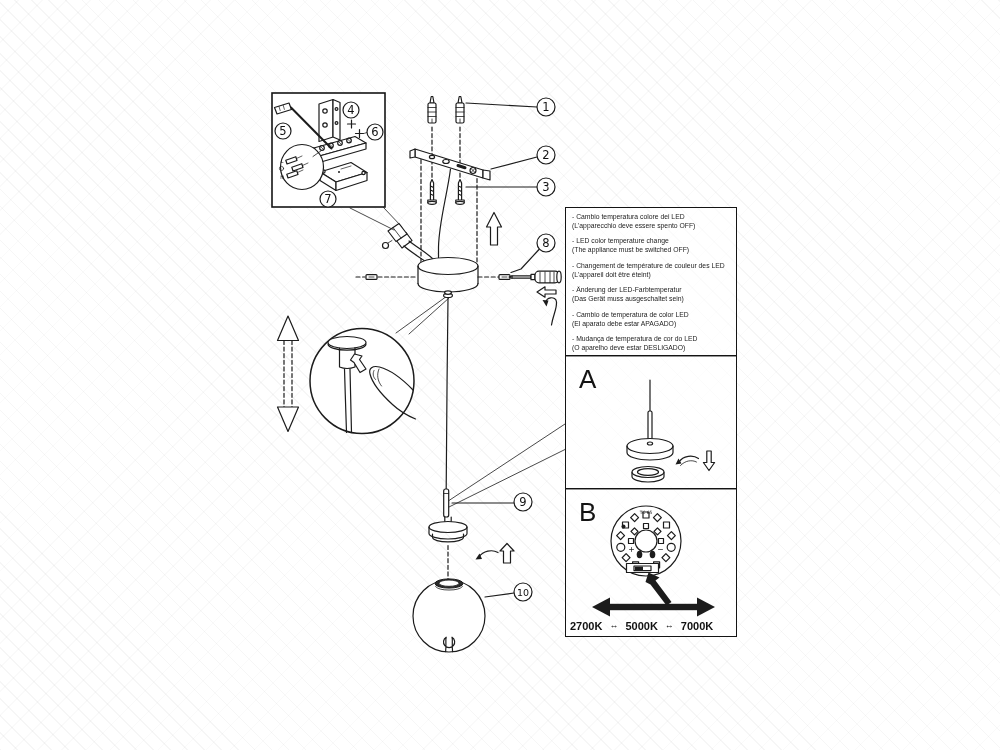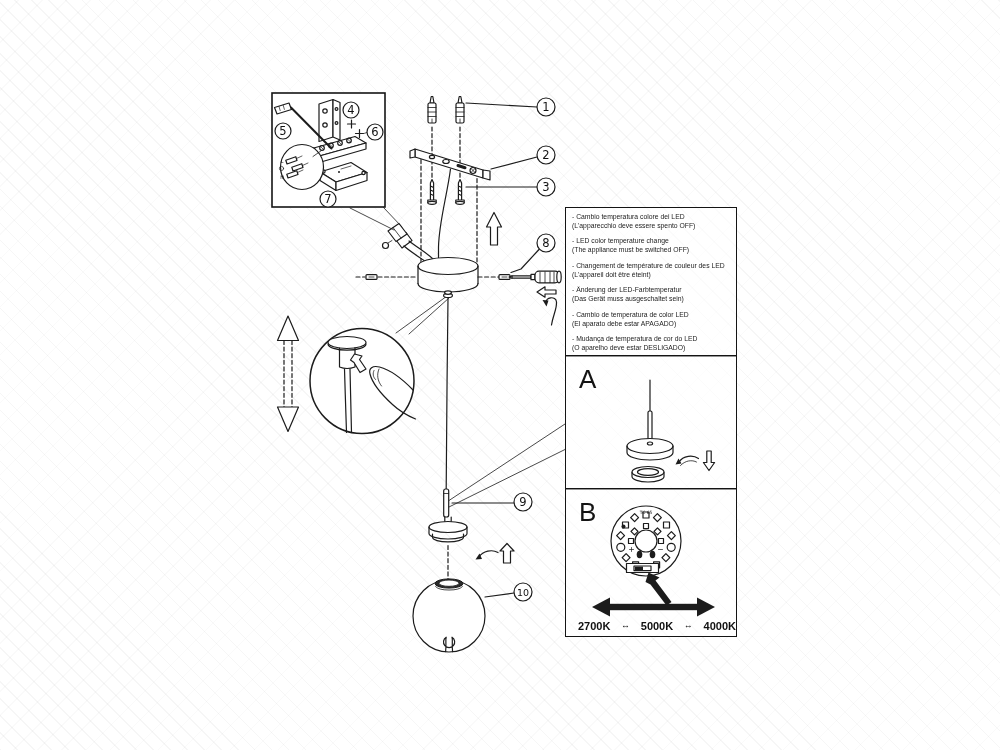--- a/index.html
+++ b/index.html
@@ -27,22 +27,22 @@
 
   .panel{position:absolute;left:565px;width:172px;box-sizing:border-box;
          border:1.8px solid #141414;background:rgba(255,255,255,0.55)}
   .panel-text{top:207px;height:150px;padding:5px 5px 0 6px;}
   .instr-block{margin-bottom:6.5px;}
   .instr-block div{font-size:6.8px;line-height:1.32;letter-spacing:0;white-space:nowrap;}
   .panel-a{top:355px;height:135px;}
   .panel-b{top:488px;height:149px;}
   .sec-label{position:absolute;left:13px;top:8px;font-size:26px;color:#141414;
              font-family:"Liberation Sans",sans-serif;}
-  .temps{position:absolute;left:12px;right:0;bottom:4px;display:flex;align-items:center;
-         justify-content:space-between;gap:7px;font-size:11px;font-weight:600;color:#111;}
+  .temps{position:absolute;left:4px;right:0;bottom:4px;display:flex;align-items:center;
+         justify-content:flex-start;gap:7px;font-size:11px;font-weight:600;color:#111;}
   .temps .arr{font-size:9px;font-weight:700;position:relative;top:-1px;}
   .inner-svg{position:absolute;left:0;top:0;}
 </style>
 </head>
 <body>
 
 <div class="page">
 
   <svg class="main-svg" width="1000" height="750" viewBox="0 0 1000 750">
 
@@ -387,17 +387,17 @@
         <rect class="sb" x="43" y="114.8" width="89" height="6.4"></rect>
         <polygon class="sb" points="26,118 44,108.5 44,127.5"></polygon>
         <polygon class="sb" points="149,118 131,108.5 131,127.5"></polygon>
       </g>
     </svg>
     <div class="temps">
       <span>2700K</span>
       <span class="arr">↔</span>
       <span>5000K</span>
       <span class="arr">↔</span>
-      <span>4000K</span>
+      <span>7000K</span>
     </div>
   </div>
 
 </div>
 
 </body></html>

